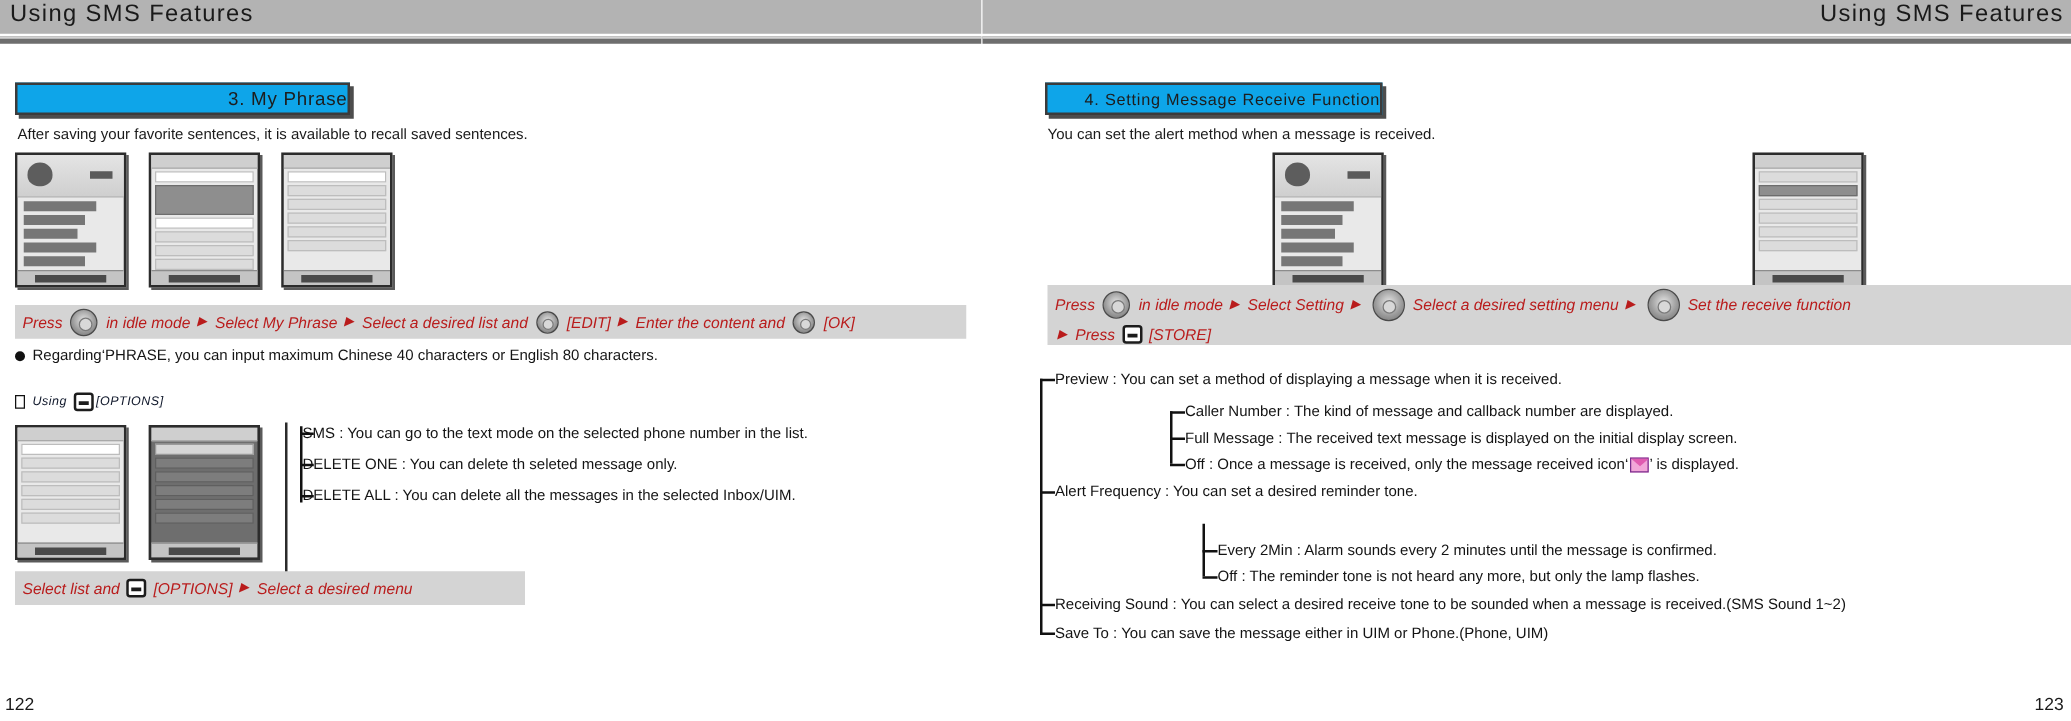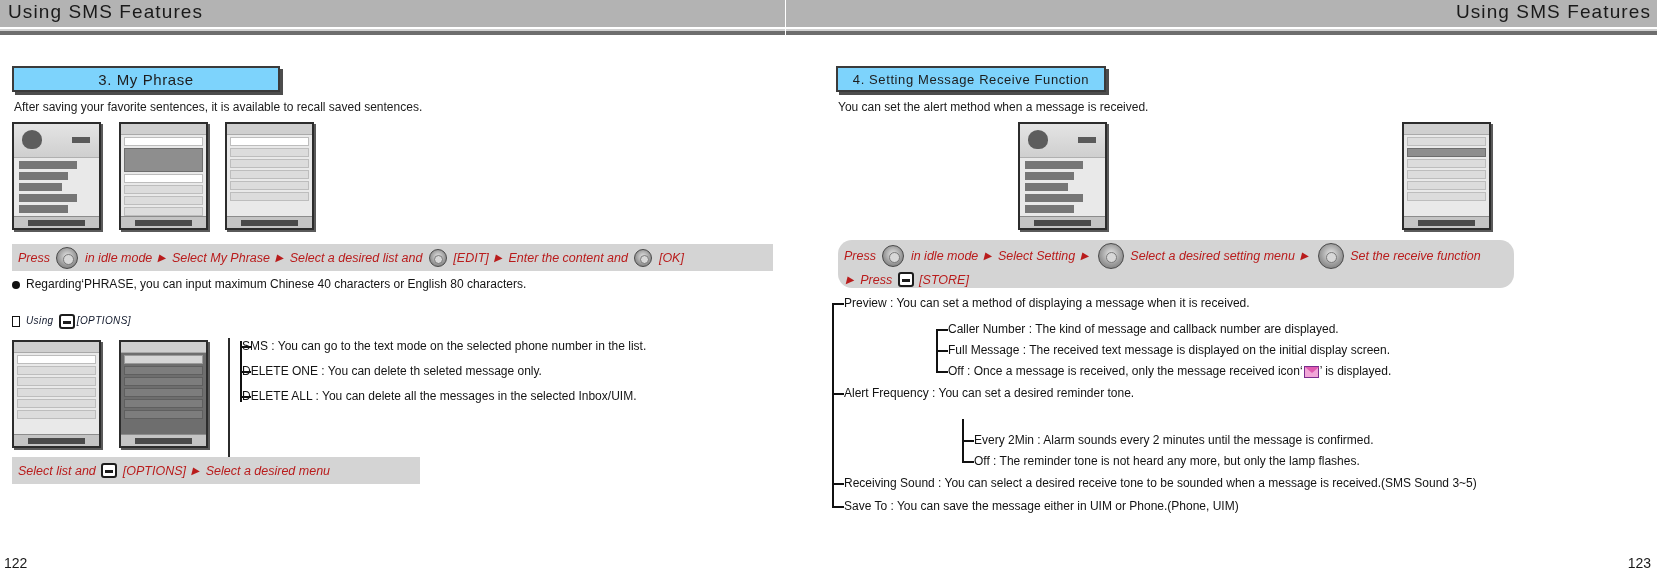--- a/index.html
+++ b/index.html
@@ -47,24 +47,24 @@
   .header-title.right { right: 6px; }
 
   
   .page-col { position: absolute; top: 0; height: 577px; }
   .page-col.left  { left: 0;   width: 785px; }
   .page-col.right { left: 786px; width: 871px; }
 
   
   .section-chip {
     position: absolute;
-    background: #7dd3fc;
+    background: #0ea5e9;
     border: 2px solid #3b3b3b;
     box-shadow: 3px 3px 0 #4d4d4d;
-    text-align: center;
+    text-align: right;
     color: #1d1d1d;
     font-size: 15px;
     letter-spacing: .6px;
     line-height: 24px;
   }
 
   .lede {
     position: absolute;
     font-size: 12px;
     color: #1a1a1a;
@@ -459,21 +459,21 @@
       <div class="prow dk"></div>
       <div class="prow"></div>
       <div class="prow"></div>
       <div class="prow"></div>
       <div class="prow"></div>
       <div class="pfoot">
           <i></i>
         </div>
     </div>
 
-    <div class="steps" style="left:52px; top:240px; width:676px; height:48px;border-radius:14px;">
+    <div class="steps" style="left:52px; top:228px; width:819px; height:48px;">
       <span class="seg">Press</span>
       <span class="navkey"></span>
       <span class="seg">in idle mode</span>
       <span class="arrow">▶</span>
       <span class="seg">Select Setting</span>
       <span class="arrow">▶</span>
       <span class="navkey big"></span>
       <span class="seg">Select a desired setting menu</span>
       <span class="arrow">▶</span>
       <span class="navkey big"></span>
@@ -497,21 +497,21 @@
       <div class="row" style="left:116px; top:68px;">
         <span>Off : Once a message is received, only the message received icon‘</span><span class="env-icon"></span><span>’ is displayed.</span>
       </div>
 
       <div class="row" style="left:12px; top:90px;">Alert Frequency : You can set a desired reminder tone.</div>
 
       <div class="spine" style="left:130px; top:123px; height:42px;"></div>
       <div class="row" style="left:142px; top:137px;">Every 2Min : Alarm sounds every 2 minutes until the message is confirmed.</div>
       <div class="row" style="left:142px; top:158px;">Off : The reminder tone is not heard any more, but only the lamp flashes.</div>
 
-      <div class="row" style="left:12px; top:180px;">Receiving Sound : You can select a desired receive tone to be sounded when a message is received.(SMS Sound 3~5)</div>
+      <div class="row" style="left:12px; top:180px;">Receiving Sound : You can select a desired receive tone to be sounded when a message is received.(SMS Sound 1~2)</div>
 
       <div class="row" style="left:12px; top:203px;">Save To : You can save the message either in UIM or Phone.(Phone, UIM)</div>
     </div>
 
     <div class="folio right">123</div>
   </div>
 
 </div>
 
 </body></html>

